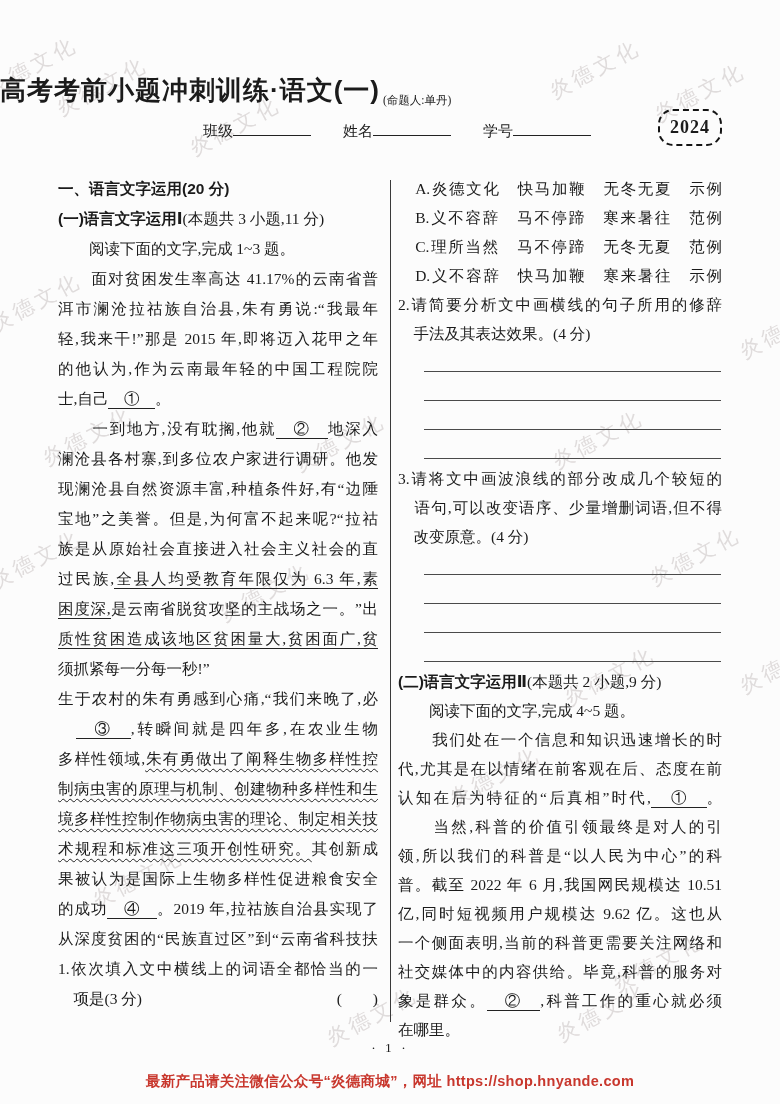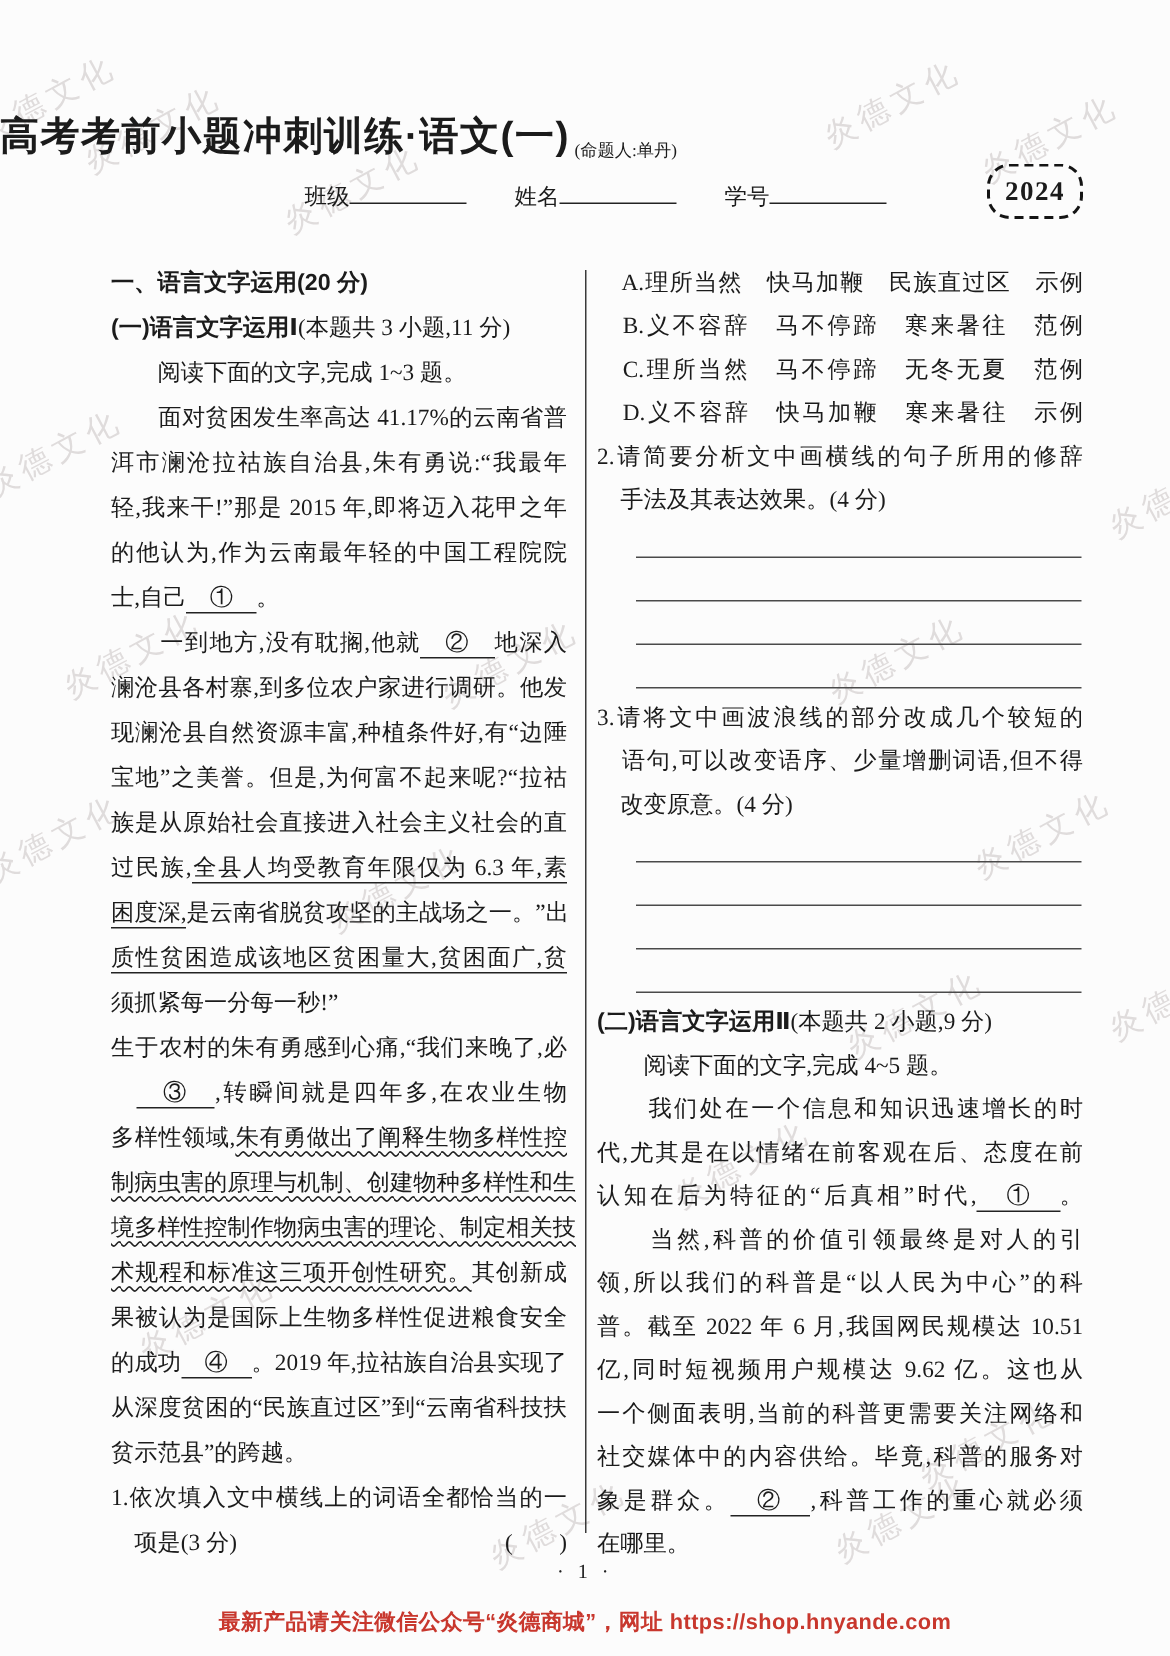--- a/index.html
+++ b/index.html
@@ -34,21 +34,21 @@
     padding:6px 10px;font-weight:bold;font-size:18px;letter-spacing:1px;
   }
   
   .divider{
     position:absolute;left:390px;top:180px;height:842px;width:1px;
     background:#3a3a3a;
   }
   .col{position:absolute;top:174px;font-size:15.5px;z-index:1;}
   .col.left{left:58px;width:320px;}
   .col.right{left:398px;width:324px;}
-  .col.left .text-line{height:30px;line-height:30px;margin-left:16px;}
+  .col.left .text-line{height:30px;line-height:30px;}
   .col.right .text-line{height:29px;line-height:29px;}
   .text-line{
     text-align:justify;text-align-last:justify;
     word-break:keep-all;overflow:visible;white-space:nowrap;
   }
   .text-line.noj{text-align:left;text-align-last:auto;}
   .text-line.spread{display:flex;justify-content:space-between;text-align:left;text-align-last:auto;}
   .bold{font-family:"Liberation Sans","DejaVu Sans",sans-serif;font-weight:bold;}
   .ul{border-bottom:1px solid #222;padding-bottom:1px;}
   .wavy{
@@ -142,29 +142,28 @@
         <div class="text-line noj">须抓紧每一分每一秒!”</div>
         <div class="text-line">生于农村的朱有勇感到心痛,“我们来晚了,必</div>
         <div class="text-line">　<span class="ul">　③　</span>,转瞬间就是四年多,在农业生物</div>
         <div class="text-line">多样性领域,<span class="wavy">朱有勇做出了阐释生物多样性控</span></div>
         <div class="text-line"><span class="wavy">制病虫害的原理与机制、创建物种多样性和生</span></div>
         <div class="text-line"><span class="wavy">境多样性控制作物病虫害的理论、制定相关技</span></div>
         <div class="text-line"><span class="wavy">术规程和标准这三项开创性研究。</span>其创新成</div>
         <div class="text-line">果被认为是国际上生物多样性促进粮食安全</div>
         <div class="text-line">的成功<span class="ul">　④　</span>。2019 年,拉祜族自治县实现了</div>
         <div class="text-line">从深度贫困的“民族直过区”到“云南省科技扶</div>
-        <div class="text-line noj">贫示范县”的跨越。</div>
         <div class="text-line">1.依次填入文中横线上的词语全都恰当的一</div>
         <div class="text-line spread">
           <span>　项是(3 分)</span>
           <span>(　　)</span>
         </div>
       </section>
     <section class="col right">
-        <div class="text-line">　A.理所当然　快马加鞭　民族直过区　示例</div>
+        <div class="text-line">　A.炎德文化　快马加鞭　无冬无夏　示例</div>
         <div class="text-line">　B.义不容辞　马不停蹄　寒来暑往　范例</div>
         <div class="text-line">　C.理所当然　马不停蹄　无冬无夏　范例</div>
         <div class="text-line">　D.义不容辞　快马加鞭　寒来暑往　示例</div>
         <div class="text-line">2.请简要分析文中画横线的句子所用的修辞</div>
         <div class="text-line noj">　手法及其表达效果。(4 分)</div>
         <div class="text-line answer-line">
           <span class="rule"></span>
         </div>
         <div class="text-line answer-line">
           <span class="rule"></span>

